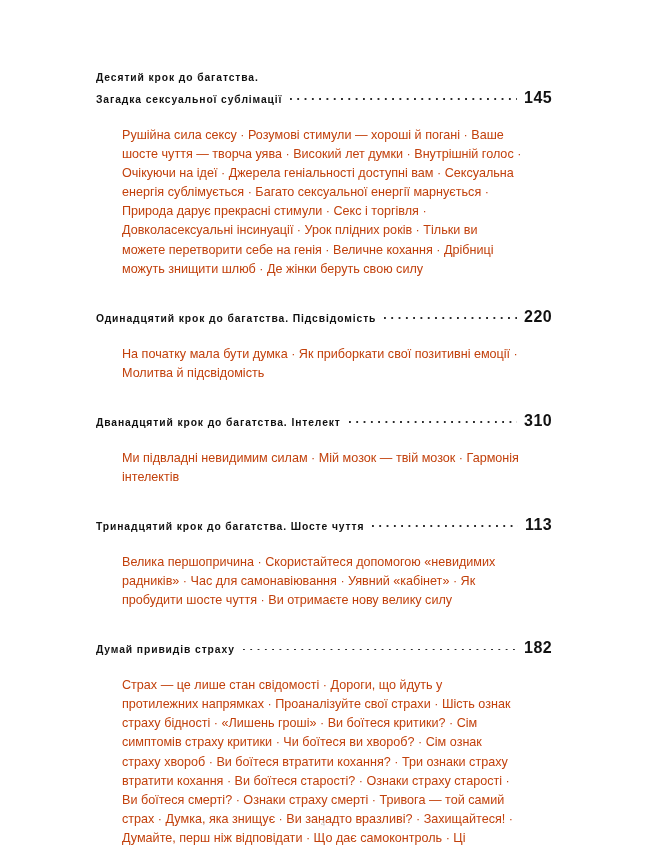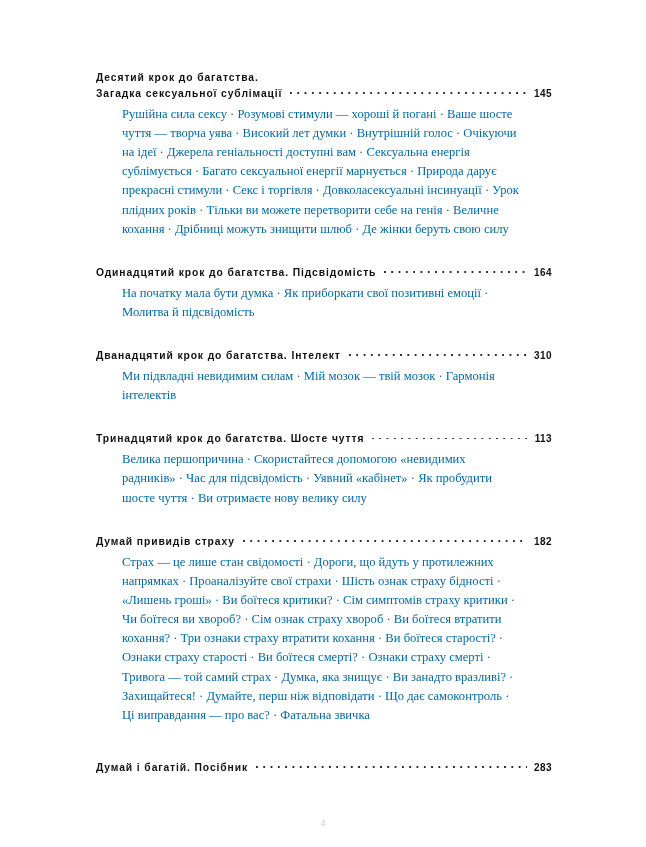--- a/index.html
+++ b/index.html
@@ -82,30 +82,30 @@
     background-size: 7.3px 1.6px;
     background-repeat: repeat-x;
   }
 
   .page-num {
     flex: 0 0 auto;
     white-space: nowrap;
     padding-left: 4px;
     font-family: "Liberation Sans", "DejaVu Sans", sans-serif;
     font-weight: bold;
-    font-size: 10px;
+    font-size: 16px;
     letter-spacing: 0.4px;
   }
 
   .entry-desc {
-    font-family: Liberation Serif, serif;
+    font-family: Liberation Sans, sans-serif;
     font-size: 12.6px;
     line-height: 1.52;
-    color: #0369a1;
-    margin: 3px 0 0 26px;
+    color: #c2410c;
+    margin: 15px 0 0 26px;
     width: 400px;
     text-align: left;
     hyphens: none;
   }
 
   .entry.last { margin-bottom: 8px; }
 
   .spacer-lg { height: 9px; }
 
   .folio {
@@ -138,21 +138,21 @@
       <div class="entry-desc">Рушійна сила сексу · Розумові стимули — хороші й погані · Ваше шосте чуття — творча уява · Високий лет думки · Внутрішній голос · Очікуючи на ідеї · Джерела геніальності доступні вам · Сексуальна енергія сублімується · Багато сексуальної енергії марнується · Природа дарує прекрасні стимули · Секс і торгівля · Довколасексуальні інсинуації · Урок плідних років · Тільки ви можете перетворити себе на генія · Величне кохання · Дрібниці можуть знищити шлюб · Де жінки беруть свою силу</div>
     </div>
 
     <div class="spacer-lg"></div>
 
     <div class="entry">
       <div class="entry-title-wrap">
         <span class="title-leader-line">
           <span class="title-text">Одинадцятий крок до багатства. Підсвідомість</span>
           <span class="leader"></span>
-          <span class="page-num">164</span>
+          <span class="page-num">220</span>
         </span>
       </div>
       <div class="entry-desc">На початку мала бути думка · Як приборкати свої позитивні емоції · Молитва й підсвідомість</div>
     </div>
 
     <div class="spacer-lg"></div>
 
     <div class="entry">
       <div class="entry-title-wrap">
         <span class="title-leader-line">
@@ -167,21 +167,21 @@
     <div class="spacer-lg"></div>
 
     <div class="entry">
       <div class="entry-title-wrap">
         <span class="title-leader-line">
           <span class="title-text">Тринадцятий крок до багатства. Шосте чуття</span>
           <span class="leader"></span>
           <span class="page-num">113</span>
         </span>
       </div>
-      <div class="entry-desc">Велика першопричина · Скористайтеся допомогою «невидимих радників» · Час для підсвідомість · Уявний «кабінет» · Як пробудити шосте чуття · Ви отримаєте нову велику силу</div>
+      <div class="entry-desc">Велика першопричина · Скористайтеся допомогою «невидимих радників» · Час для самонавіювання · Уявний «кабінет» · Як пробудити шосте чуття · Ви отримаєте нову велику силу</div>
     </div>
 
     <div class="spacer-lg"></div>
 
     <div class="entry">
       <div class="entry-title-wrap">
         <span class="title-leader-line">
           <span class="title-text">Думай привидів страху</span>
           <span class="leader"></span>
           <span class="page-num">182</span>

